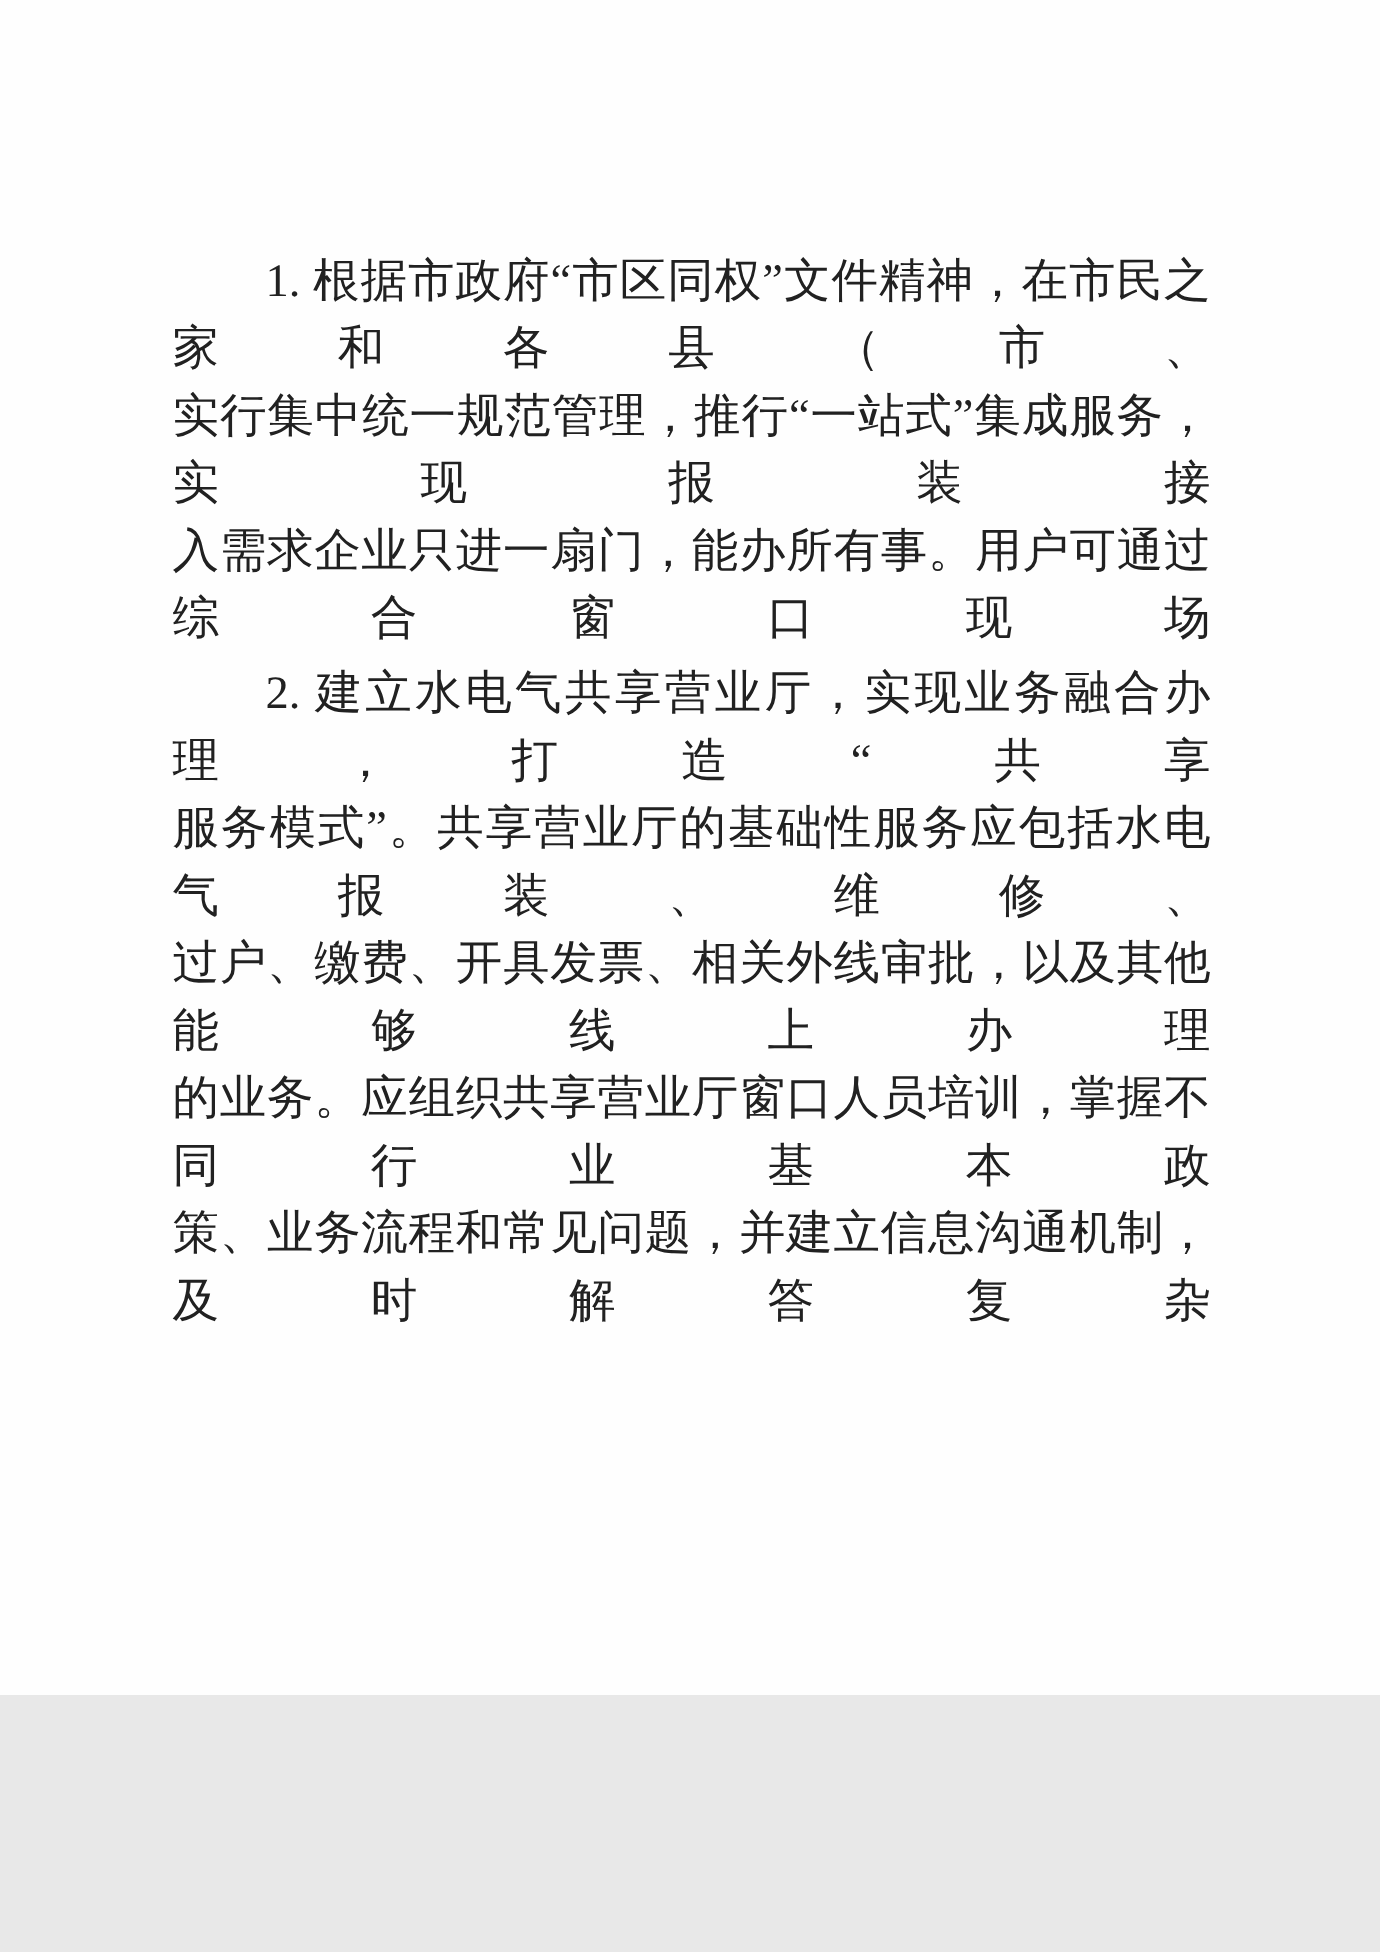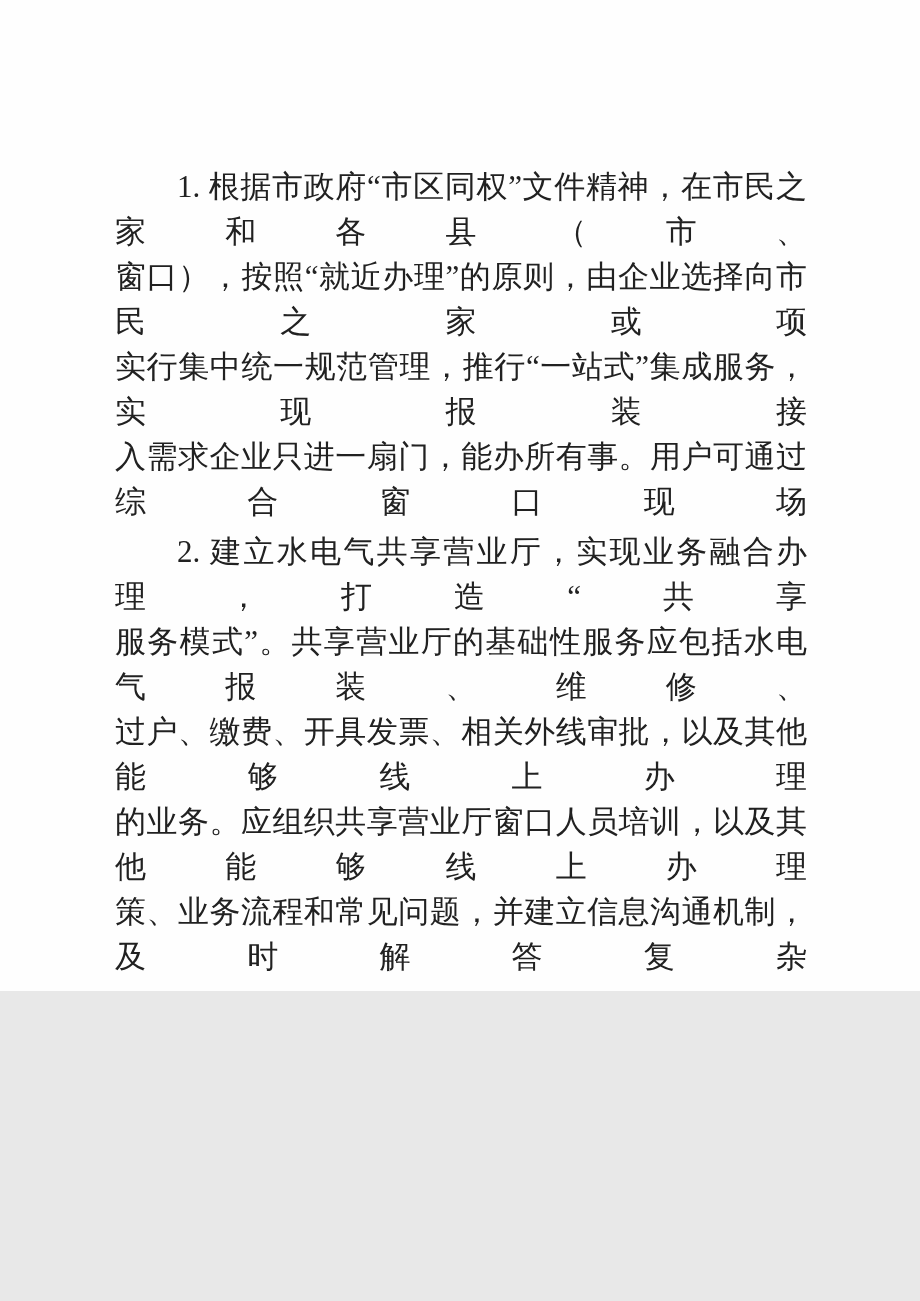--- a/index.html
+++ b/index.html
@@ -3,21 +3,21 @@
 <meta charset="utf-8">
 <style>
   html, body {
     margin: 0;
     padding: 0;
     background: #e8e8e8;
   }
   .page {
     position: relative;
     width: 920px;
-    height: 991px;
+    height: 1130px;
     margin: 0 auto;
     background: #fefefe;
     font-family: "Liberation Serif", "DejaVu Serif", serif;
     color: #212121;
     overflow: hidden;
   }
   .content {
     position: absolute;
     left: 115px;
     top: 164px;
@@ -48,24 +48,23 @@
     color: #2a2a2a;
     letter-spacing: 3px;
   }
 </style>
 </head>
 <body>
 
 <div class="page">
   <div class="content">
     <div class="ln indent">1. 根据市政府“市区同权”文件精神，在市民之家和各县（市、</div>
-    <div class="ln">窗口），按照“就近办理”的原则，由企业选择向市民之家或项</div>
     <div class="ln">实行集中统一规范管理，推行“一站式”集成服务，实现报装接</div>
     <div class="ln">入需求企业只进一扇门，能办所有事。用户可通过综合窗口现场</div>
     <div class="ln indent gap">2. 建立水电气共享营业厅，实现业务融合办理，打造“共享</div>
     <div class="ln">服务模式”。共享营业厅的基础性服务应包括水电气报装、维修、</div>
     <div class="ln">过户、缴费、开具发票、相关外线审批，以及其他能够线上办理</div>
-    <div class="ln">的业务。应组织共享营业厅窗口人员培训，以及其他能够线上办理</div>
+    <div class="ln">的业务。应组织共享营业厅窗口人员培训，掌握不同行业基本政</div>
     <div class="ln">策、业务流程和常见问题，并建立信息沟通机制，及时解答复杂</div>
 
   </div>
   <div class="page-number">— 5 —</div>
 </div>
 
 </body></html>

